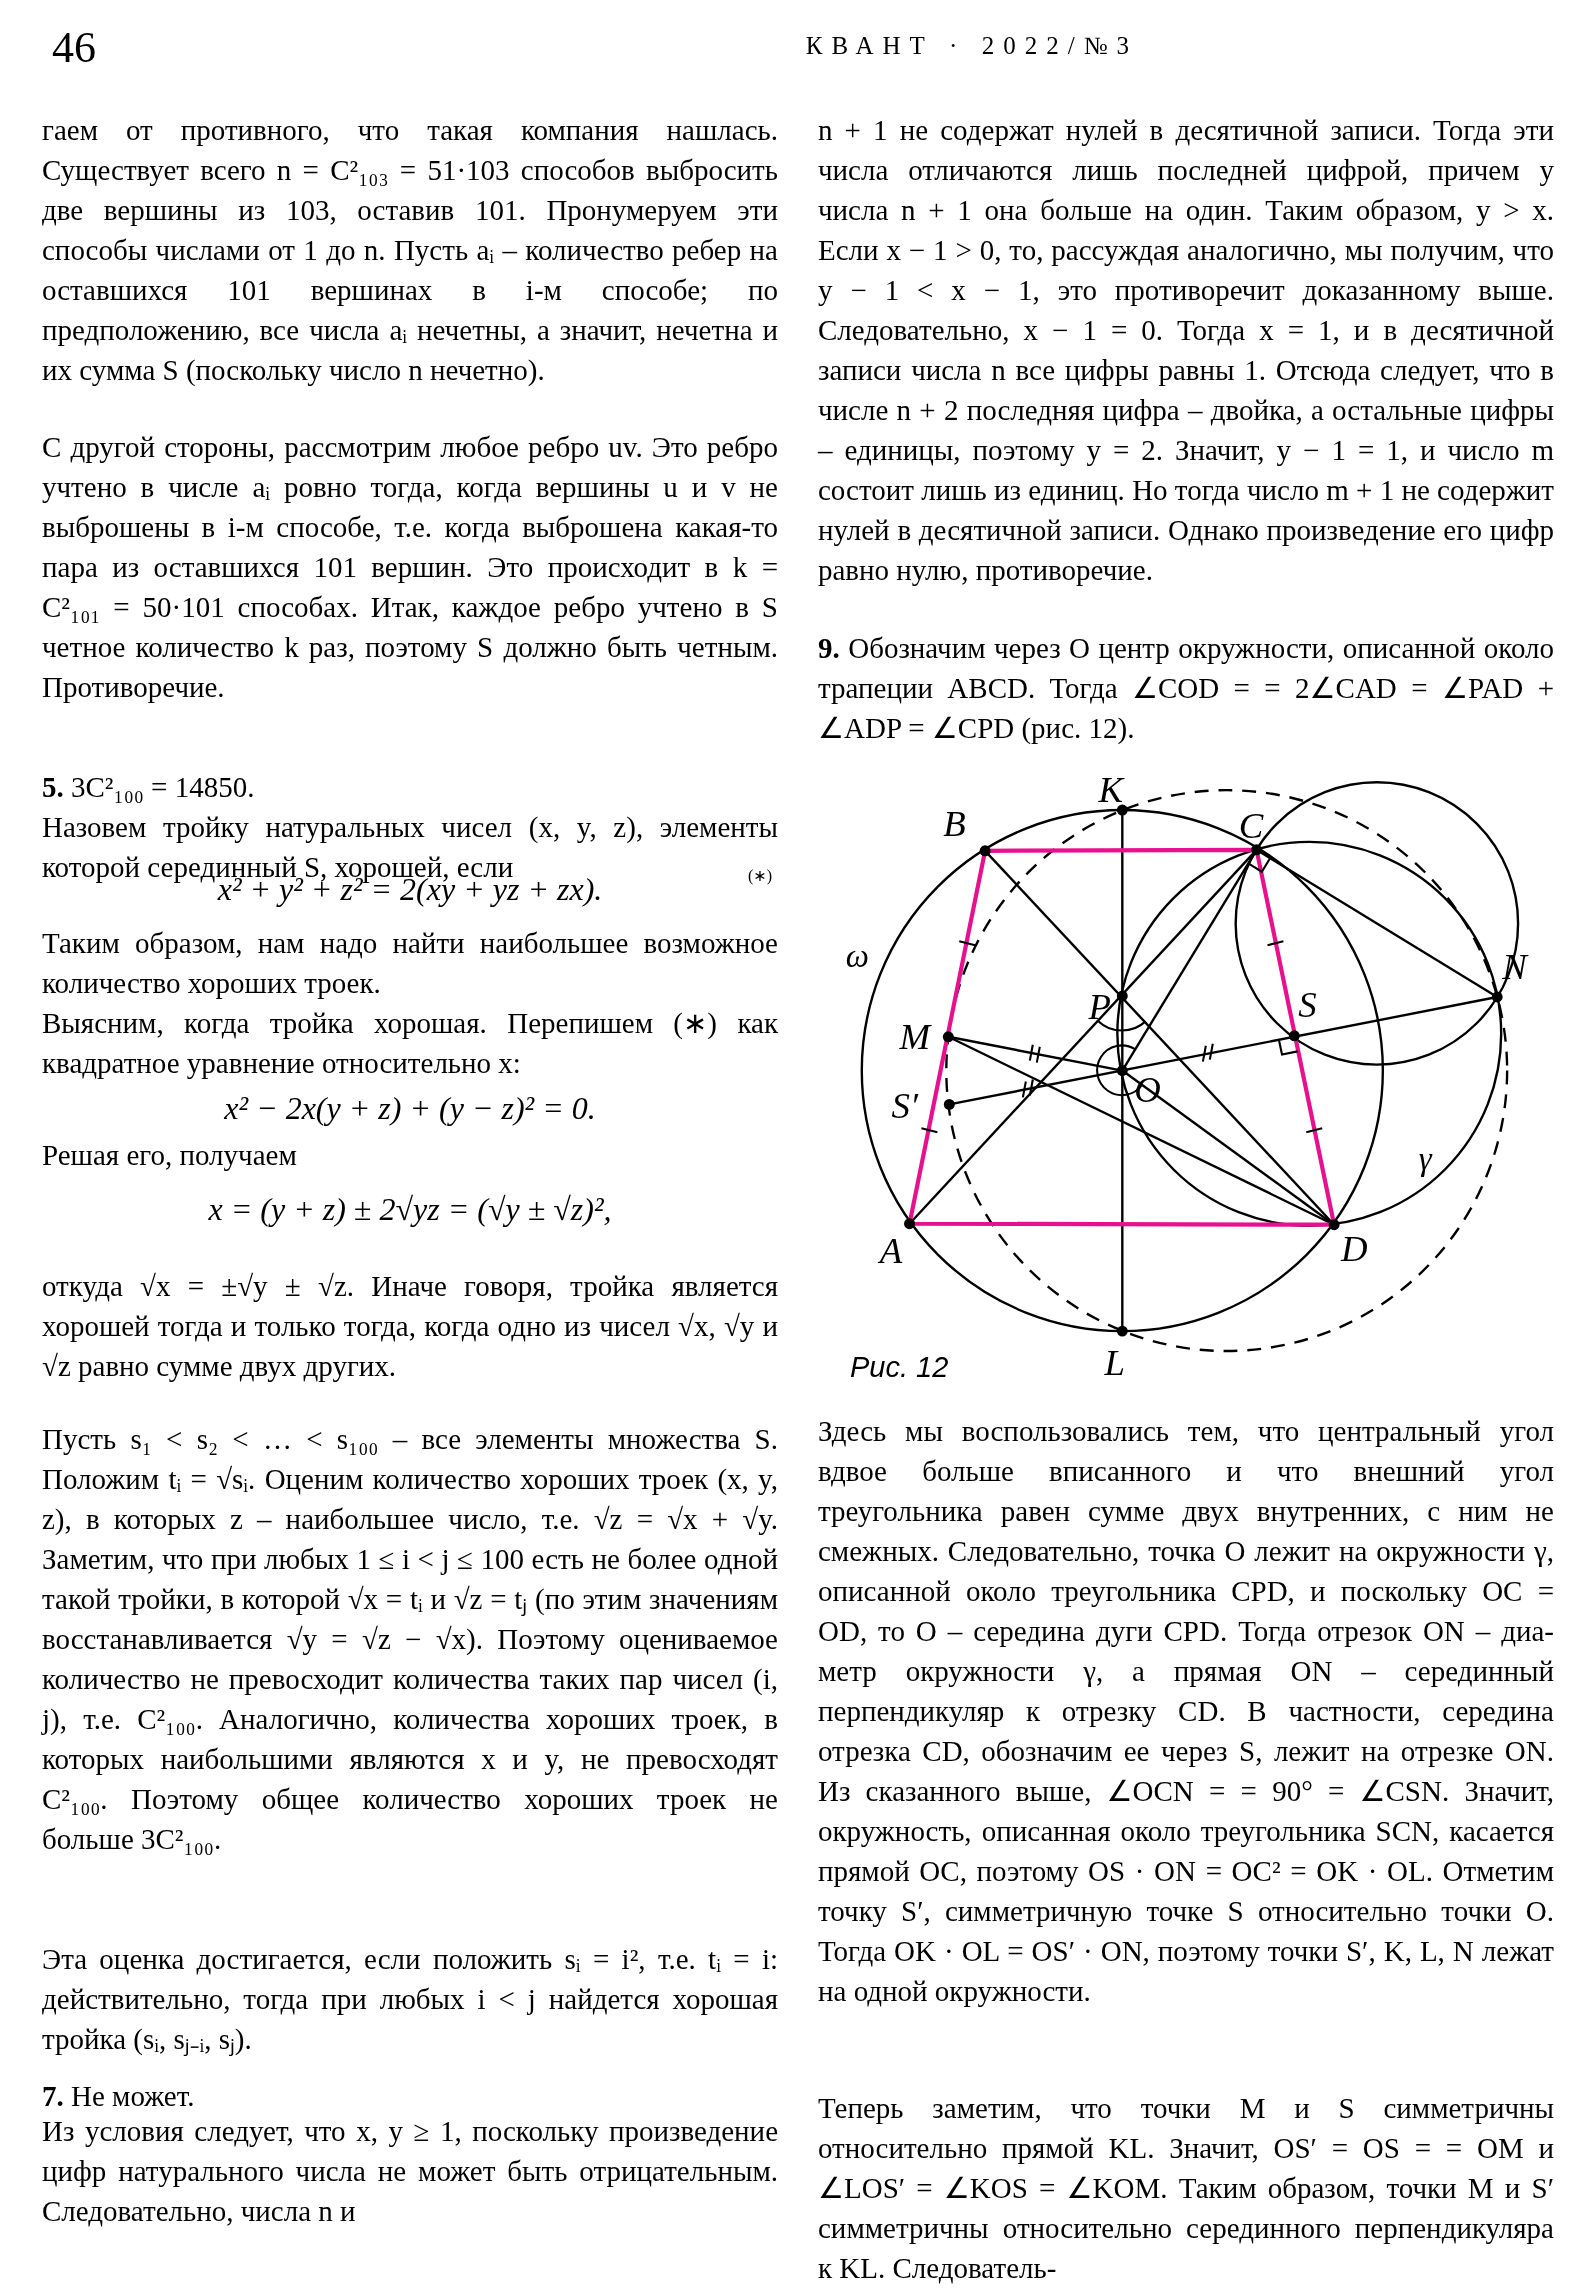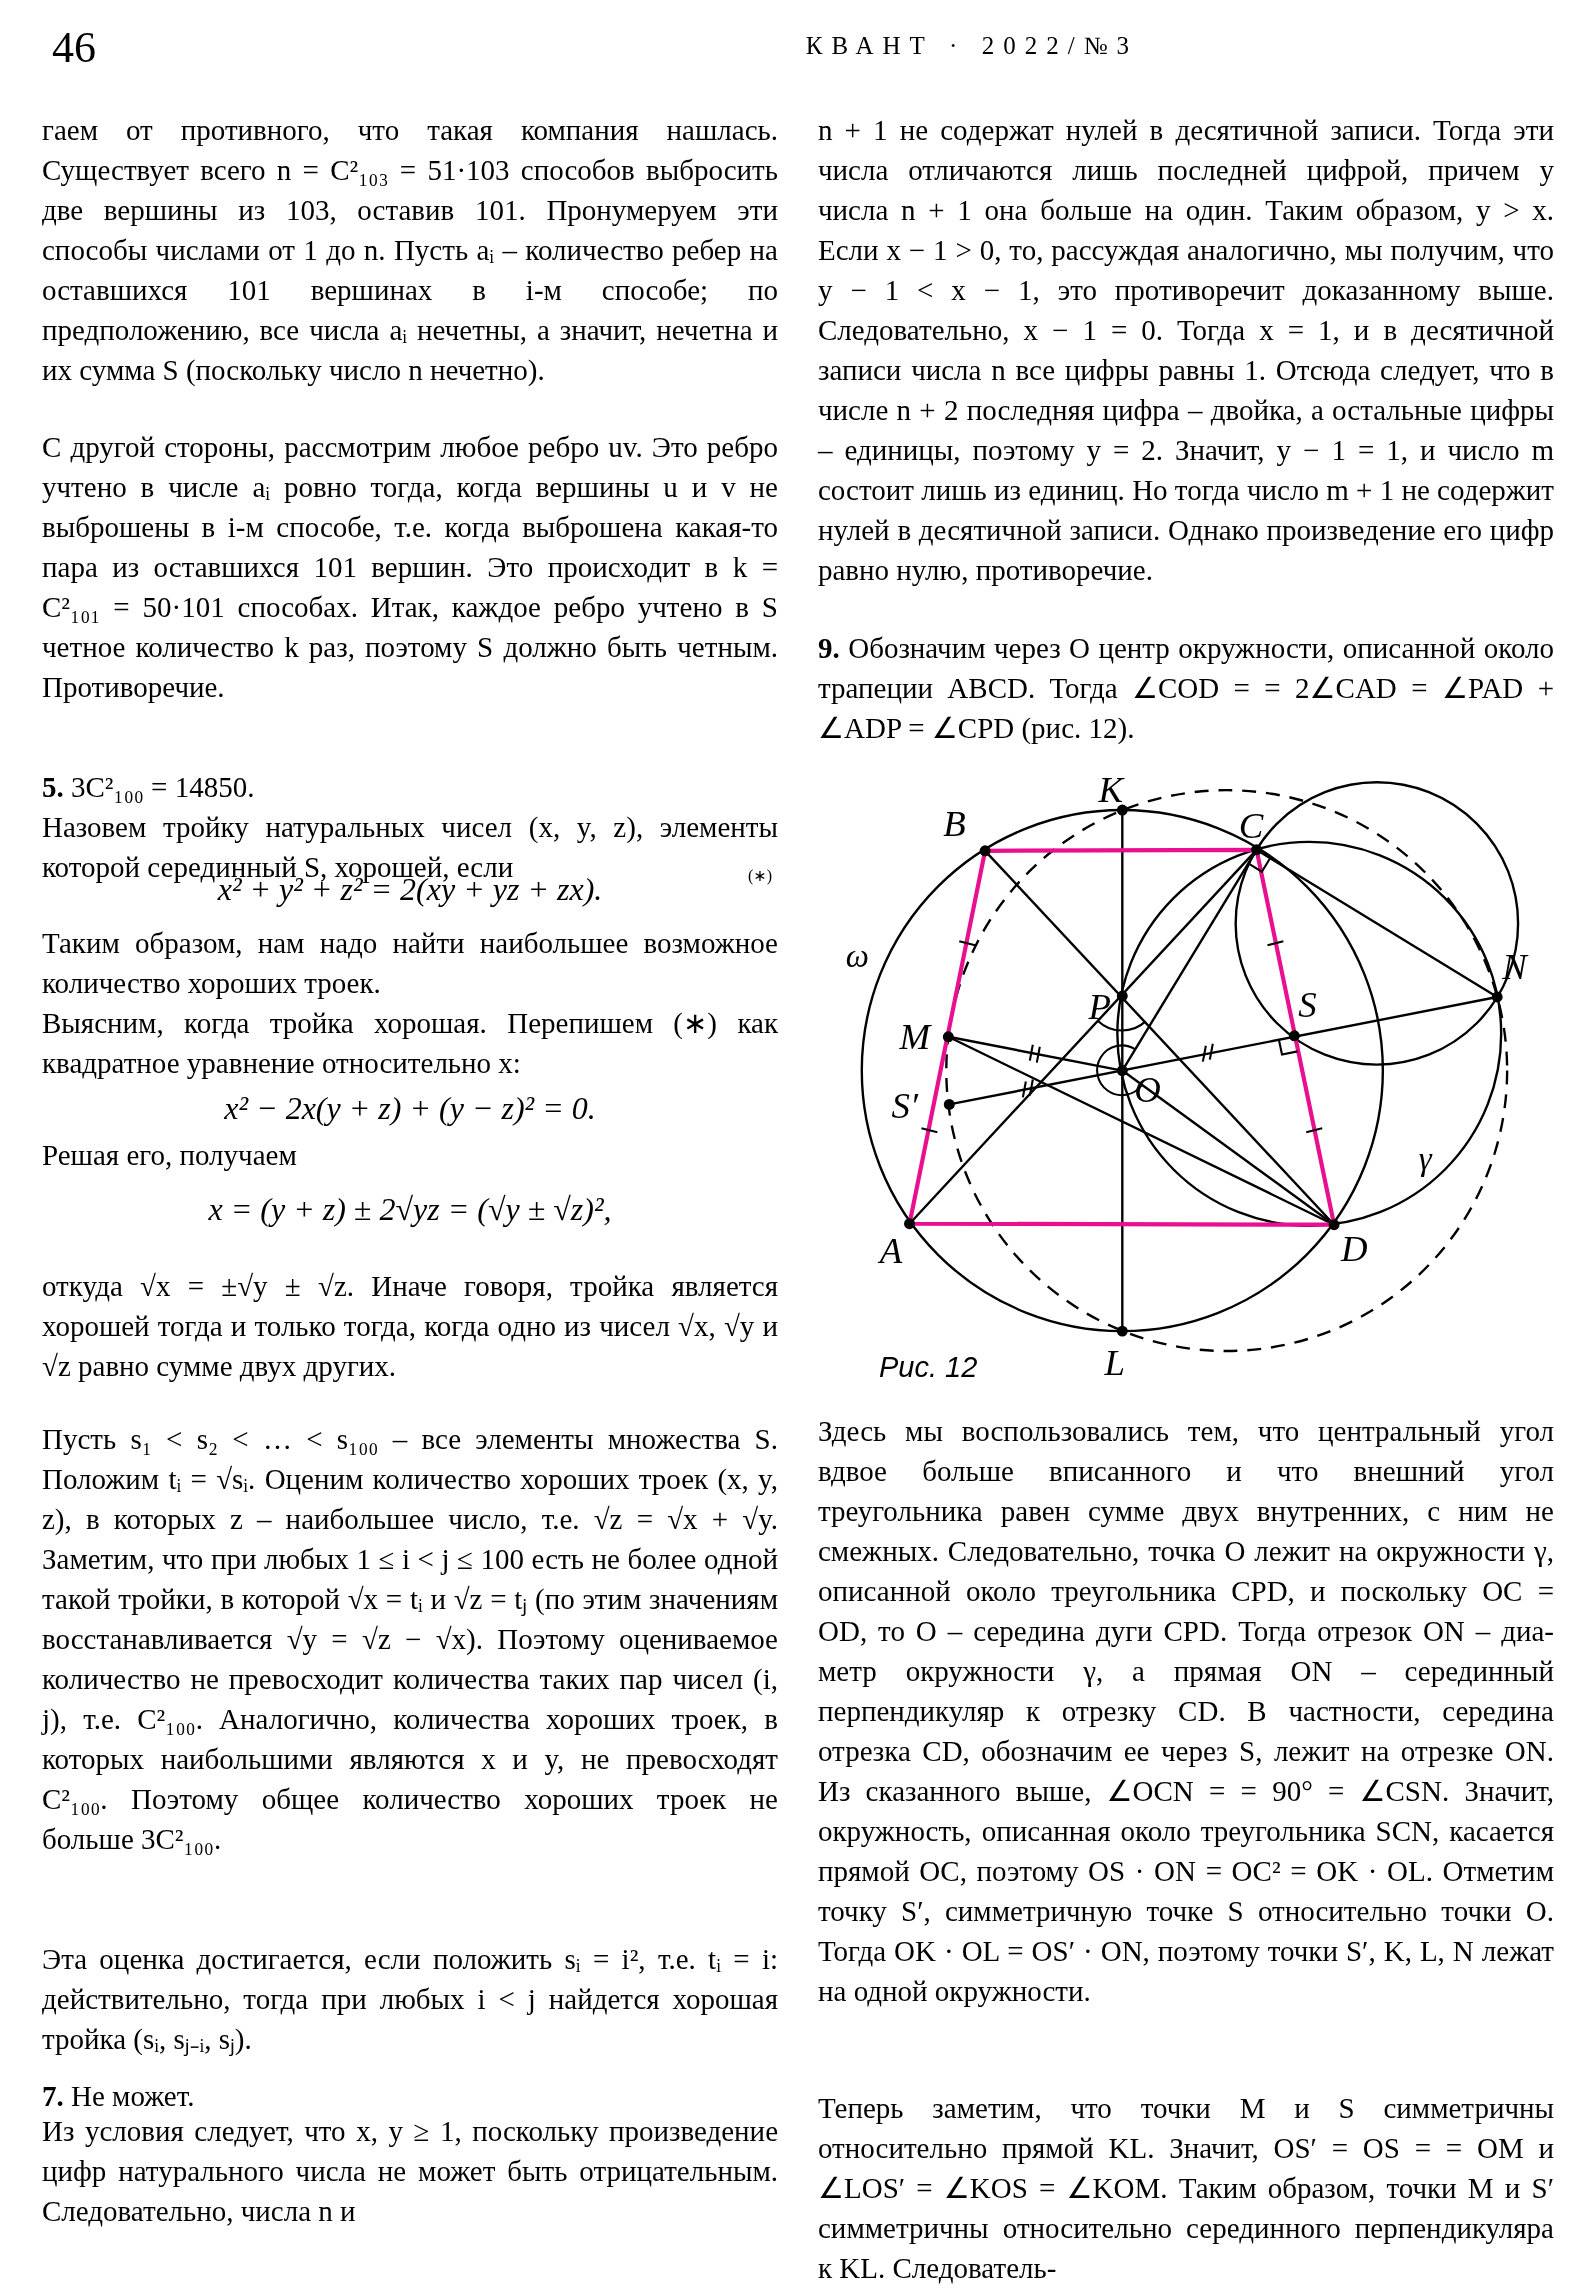--- a/index.html
+++ b/index.html
@@ -6,21 +6,21 @@
   body{width:1592px;height:2289px;position:relative;background:#ffffff;color:#000;
        font-family:"Liberation Serif", serif;}
   .abs{position:absolute;}
   .pagenum{font-size:44px;font-weight:normal;}
   .header-title{font-size:25px;letter-spacing:9px;text-align:right;white-space:nowrap;}
   p.body{font-size:29px;line-height:40px;text-align:justify;margin:0;
          font-family:"Liberation Serif", serif;}
   .num{font-weight:bold;}
   .formula{font-size:32px;line-height:46px;font-style:italic;text-align:center;margin:0;}
   .ftag{position:absolute;right:6px;top:0;font-style:normal;}
-  .caption{font-family:"Liberation Sans", sans-serif;font-style:italic;font-size:29px;margin-left:29px;}
+  .caption{font-family:"Liberation Sans", sans-serif;font-style:italic;font-size:29px;}
   svg text{font-family:"Liberation Serif", serif;font-style:italic;font-size:37px;}
   svg text.greek{font-size:33px;}
   .ln{stroke:#000;stroke-width:2.4;fill:none;}
   .thin{stroke:#000;stroke-width:2.1;fill:none;}
 </style>
 </head>
 <body>
 
 <div class="abs pagenum" style="left:52px;top:22px;text-align:center;">46</div>
 <div class="abs header-title" style="left:418px;top:32px;width:720px;">КВАНТ · 2022/№3</div>

